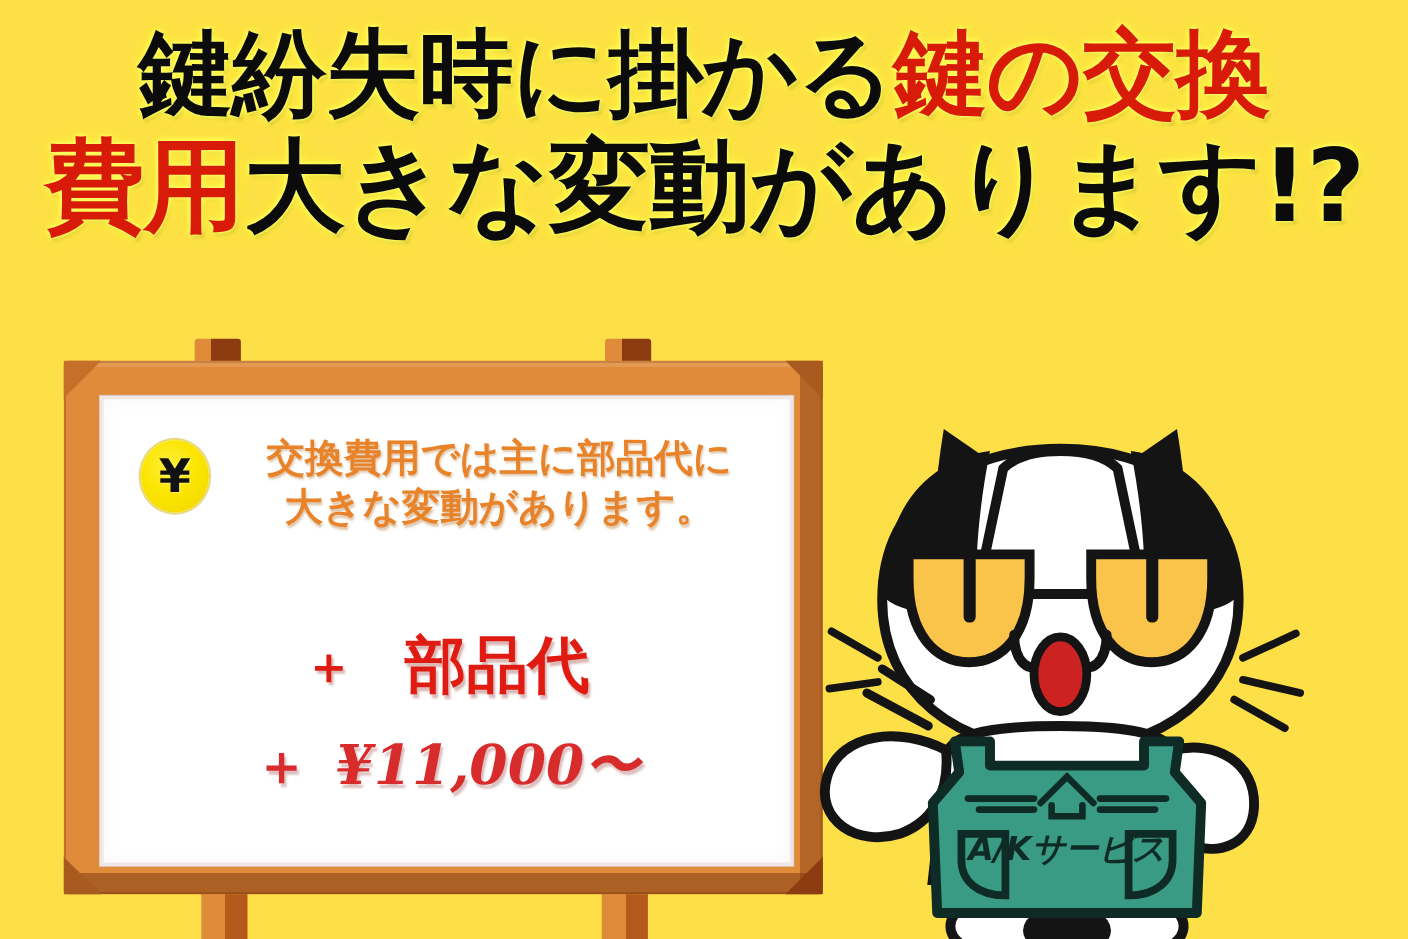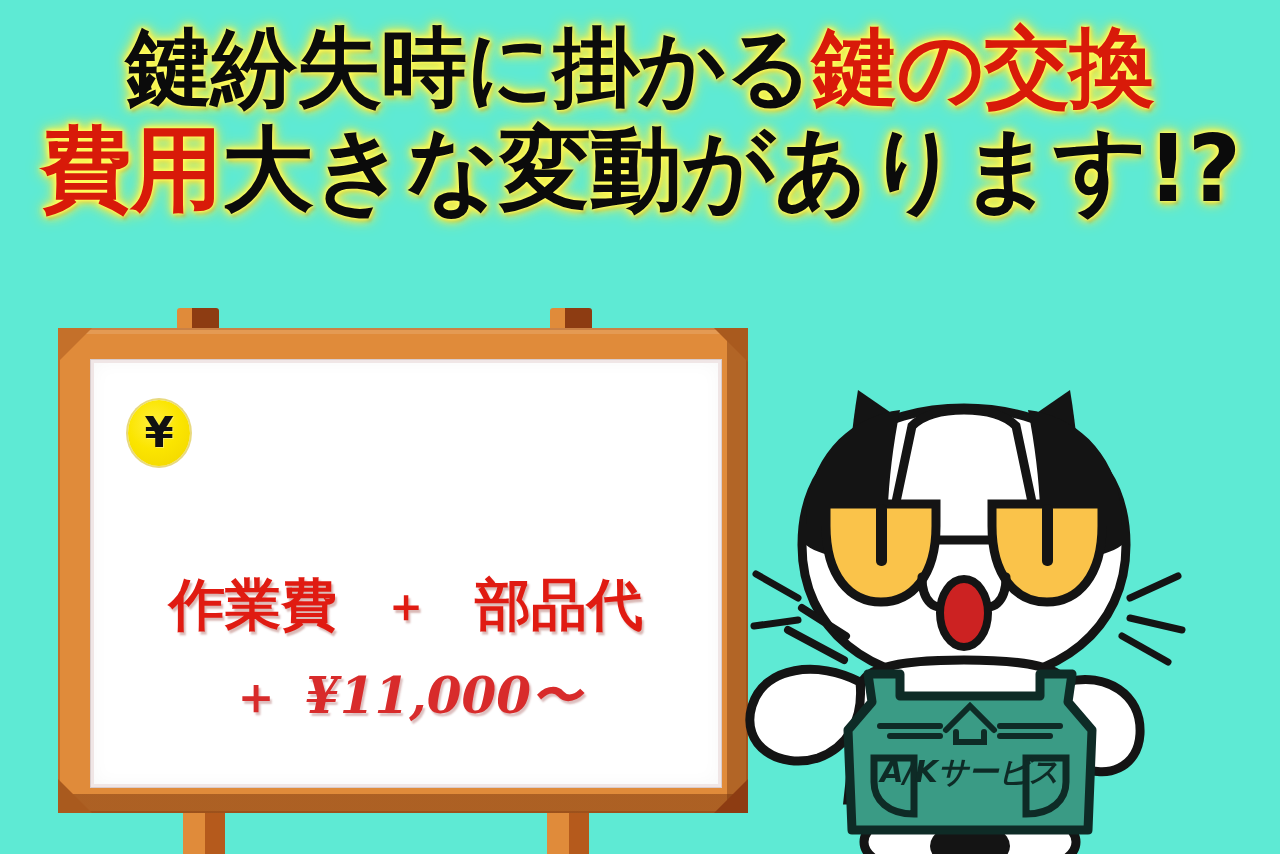--- a/index.html
+++ b/index.html
@@ -3,21 +3,21 @@
 <meta charset="utf-8">
 <title>鍵紛失時に掛かる鍵の交換費用</title>
 <style>
   html,body{margin:0;padding:0;}
   body{
     width:1280px;height:854px;overflow:hidden;
     background:#f7fbd8;
     font-family:"Liberation Sans","DejaVu Sans",sans-serif;
     position:relative;
   }
-  #stage{position:relative;width:1280px;height:854px;background:#5eead4;overflow:hidden;}
+  #stage{position:relative;width:1280px;height:854px;background:#fde047;overflow:hidden;}
 
   
   .headline{
     position:absolute;left:0;top:24px;width:1280px;
     text-align:center;
     line-height:1.0;
     user-select:none;
   }
   .hl-line{
     display:block;
@@ -168,23 +168,26 @@
       <i class="miter tr"></i>
       <i class="miter bl"></i>
       <i class="miter br"></i>
 
       <div class="panel">
 
         <div class="coin">
           <span>¥</span>
         </div>
 
+        <div class="note">
+          <span class="n1">交換費用では主に部品代に</span>
+          <span class="n2">大きな変動があります。</span>
+        </div>
 
         <div class="labels">
-          <span>作業費</span>
           <span class="plus">＋</span>
           <span>部品代</span>
         </div>
 
         <div class="prices">
           <span class="plus2">＋</span>
           <span class="parts">
             <div>¥11,000〜</div>
           </span>
         </div>

